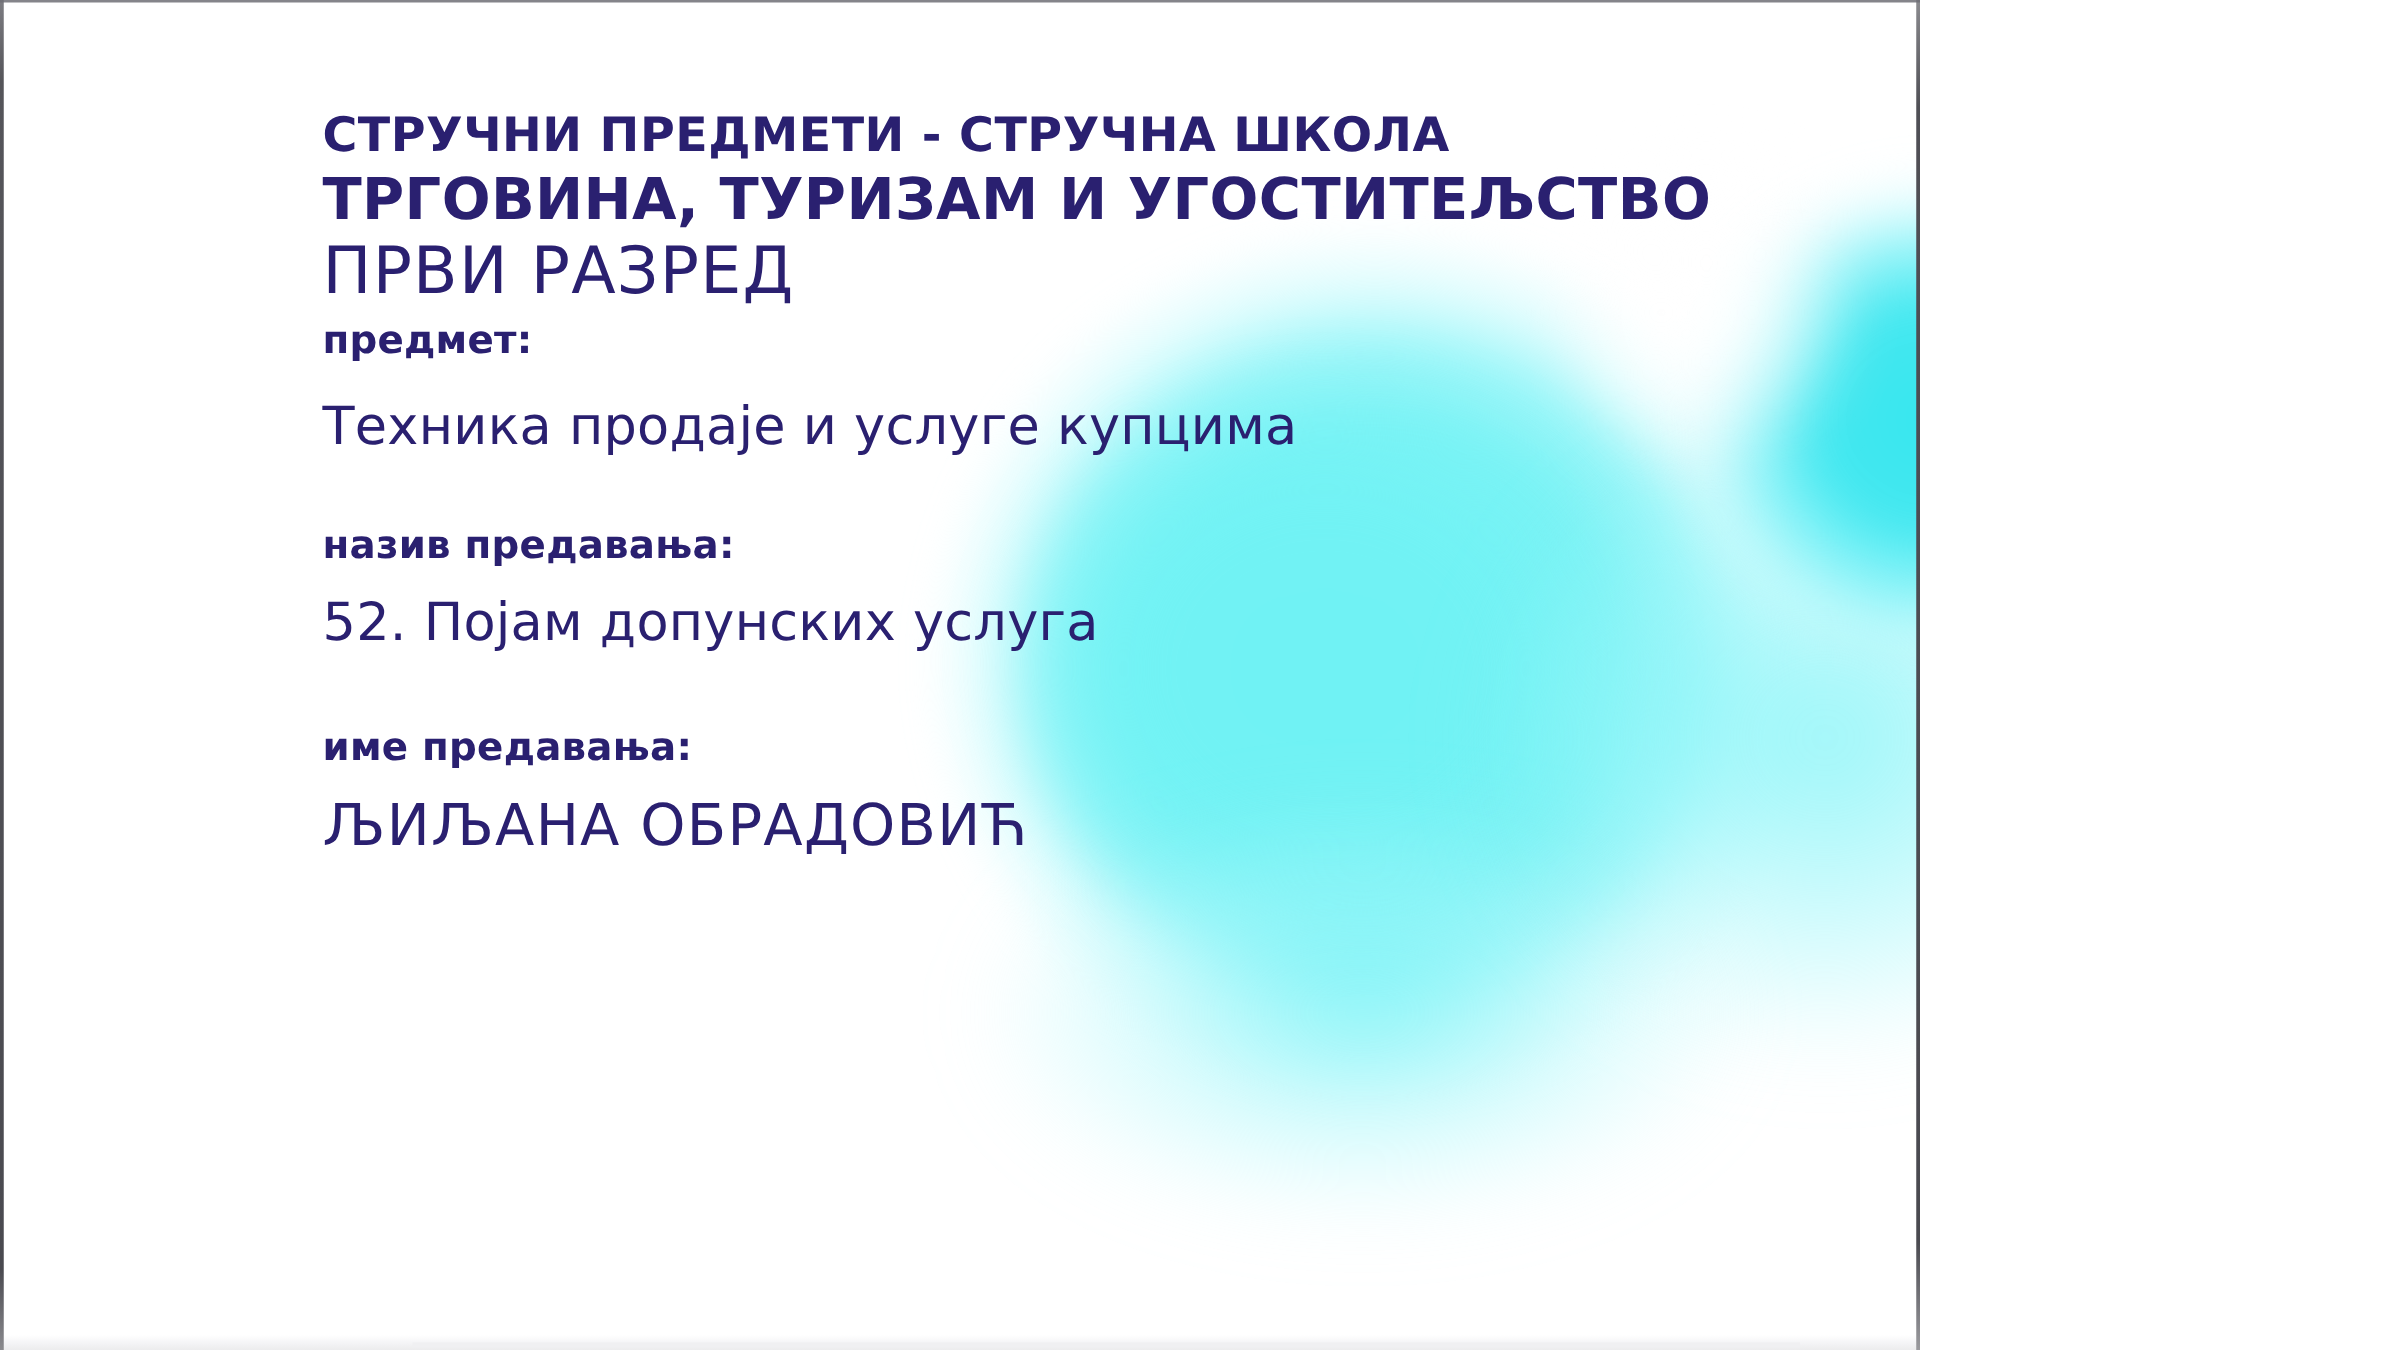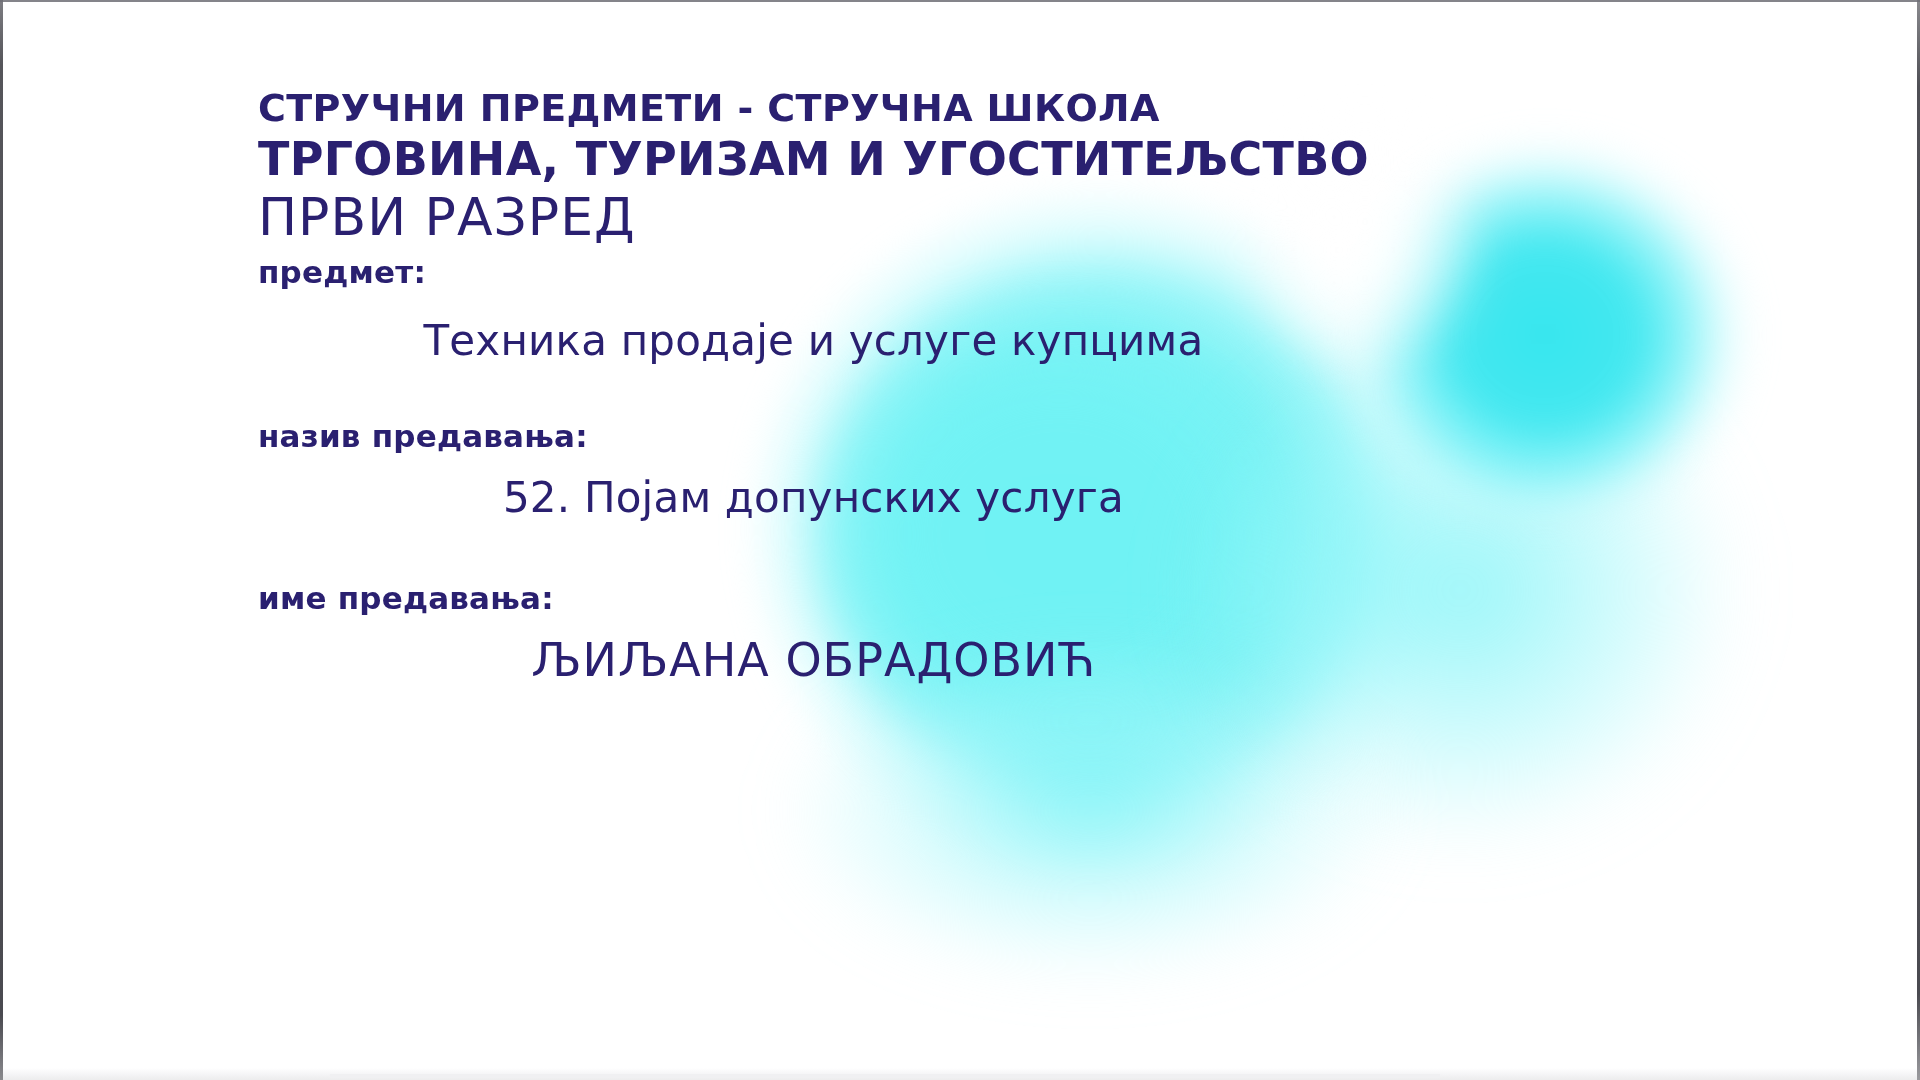--- a/index.html
+++ b/index.html
@@ -10,21 +10,21 @@
   }
   body {
     width: 1920px;
     height: 1080px;
     overflow: hidden;
     font-family: "DejaVu Sans", "Liberation Sans", sans-serif;
   }
 
   .slide {
     position: relative;
-    width: 1920px;
+    width: 1536px;
     height: 1080px;
     background: #ffffff;
     overflow: hidden;
     box-sizing: border-box;
   }
 
   
   .edge-left {
     position: absolute;
     left: 0; top: 0;
@@ -183,21 +183,20 @@
 
   .field-label {
     font-size: 31px;
     font-weight: 700;
     line-height: 1.2;
   }
   .field-value {
     font-size: 42px;
     font-weight: 400;
     line-height: 1.2;
-    text-align: center;
   }
 
   .gap-subject-label { margin-top: 8px; }
   .gap-subject-value { margin-top: 24px; }
   .gap-lecture-label { margin-top: 52px; }
   .gap-lecture-value { margin-top: 18px; }
   .gap-teacher-label { margin-top: 56px; }
   .gap-teacher-value { margin-top: 16px; }
 
   .teacher-name {

